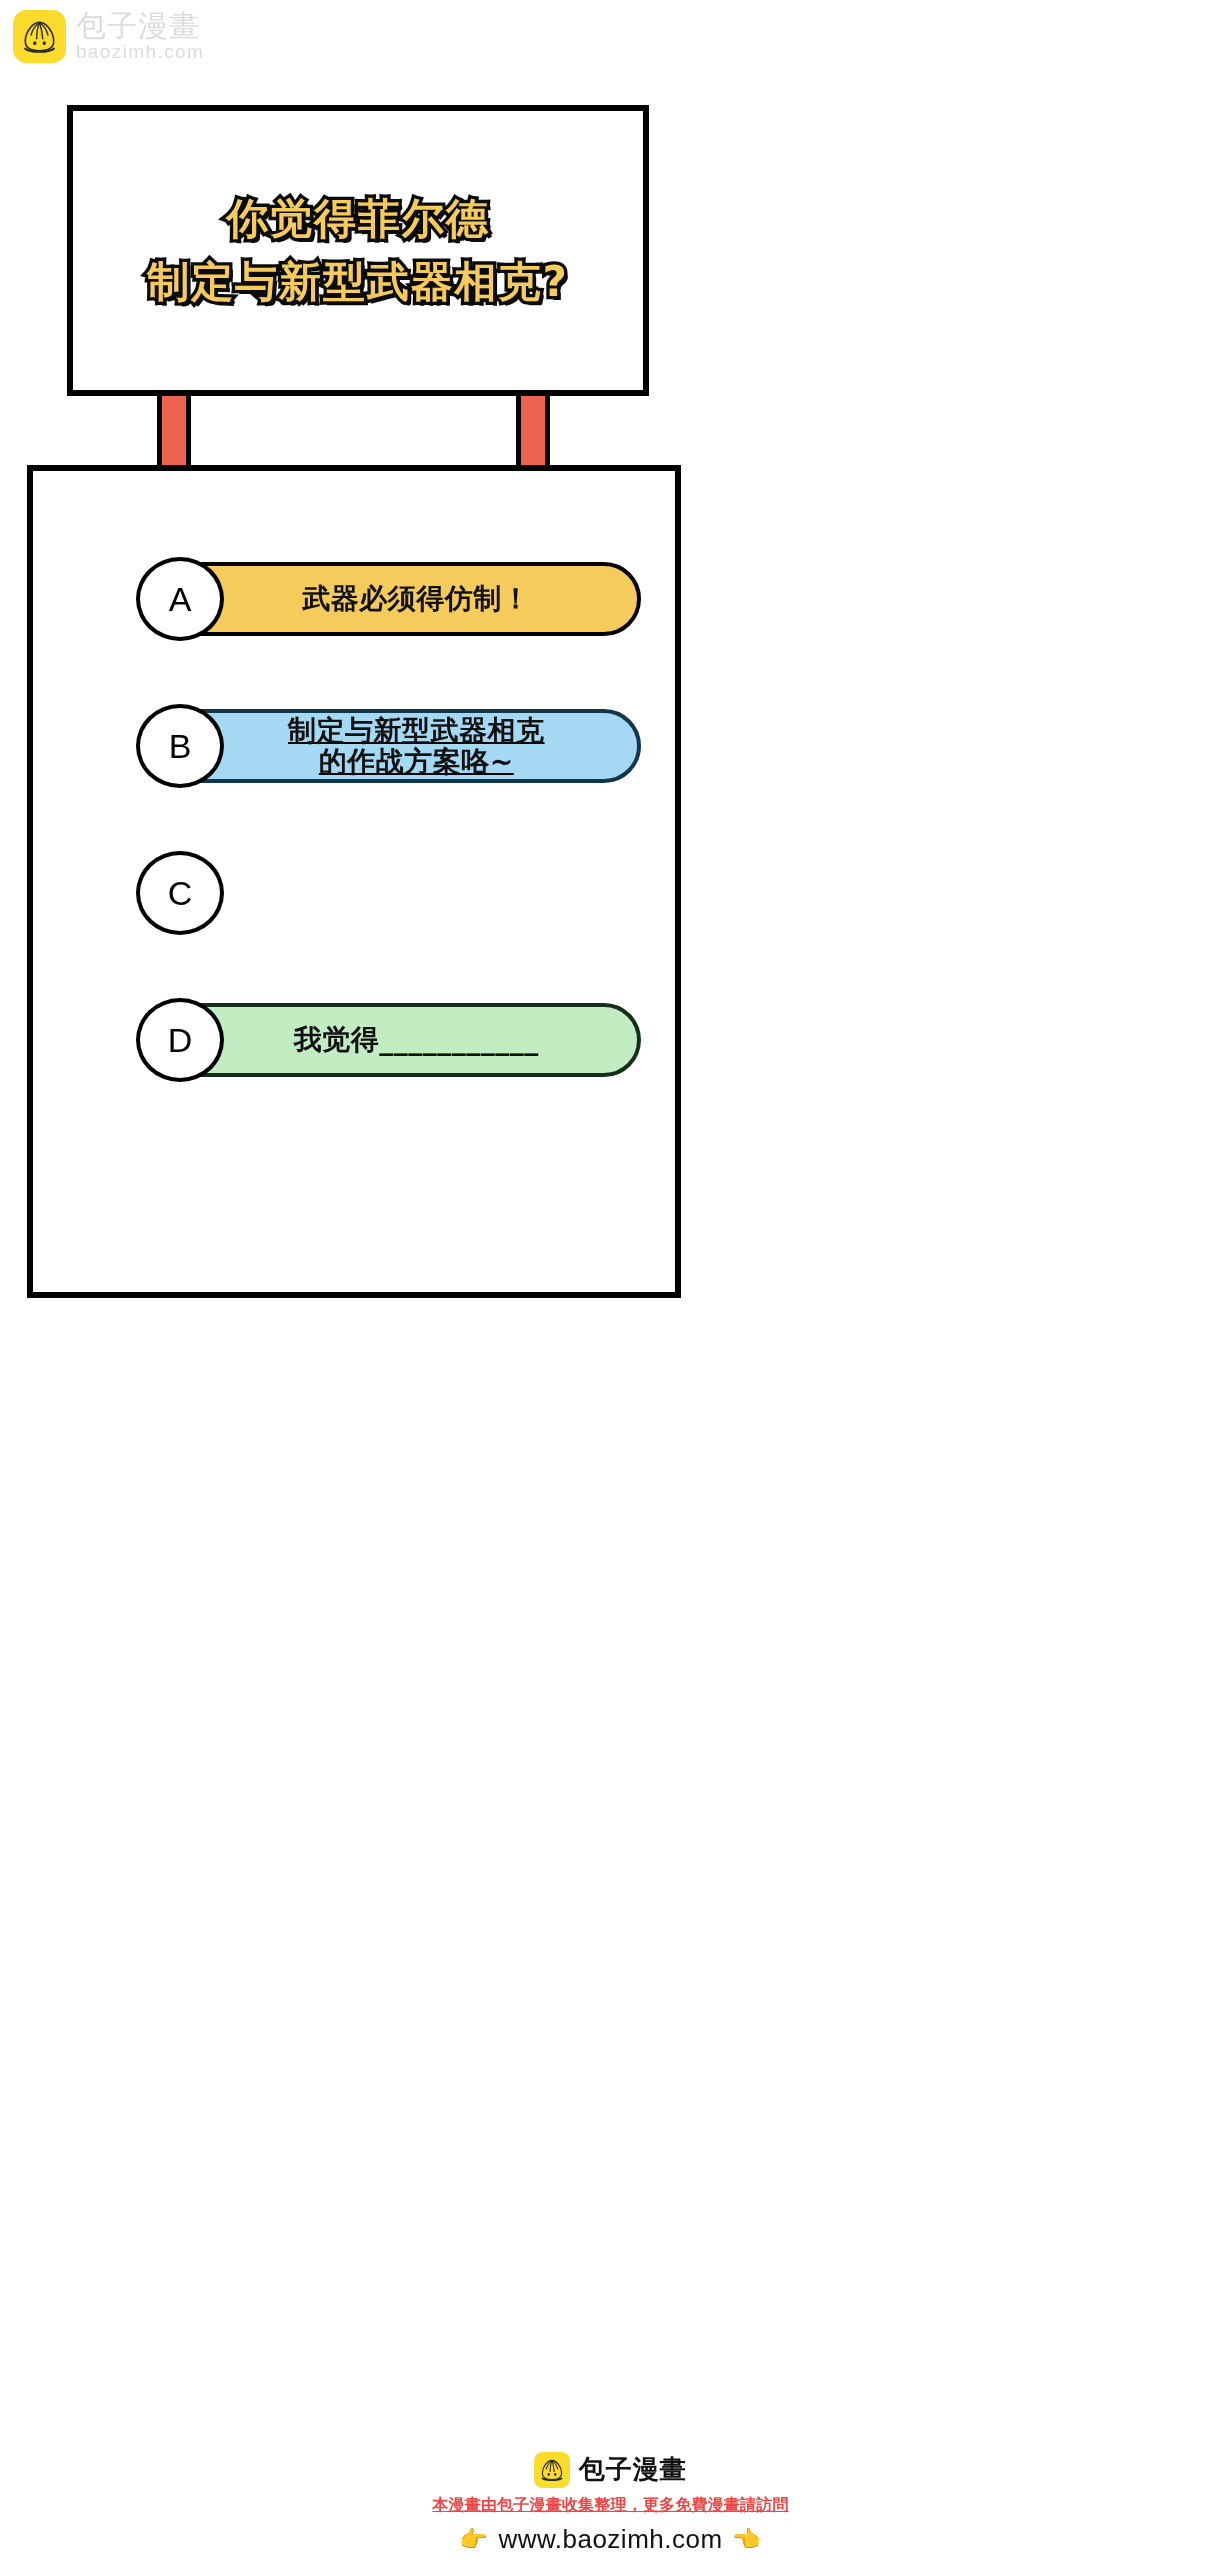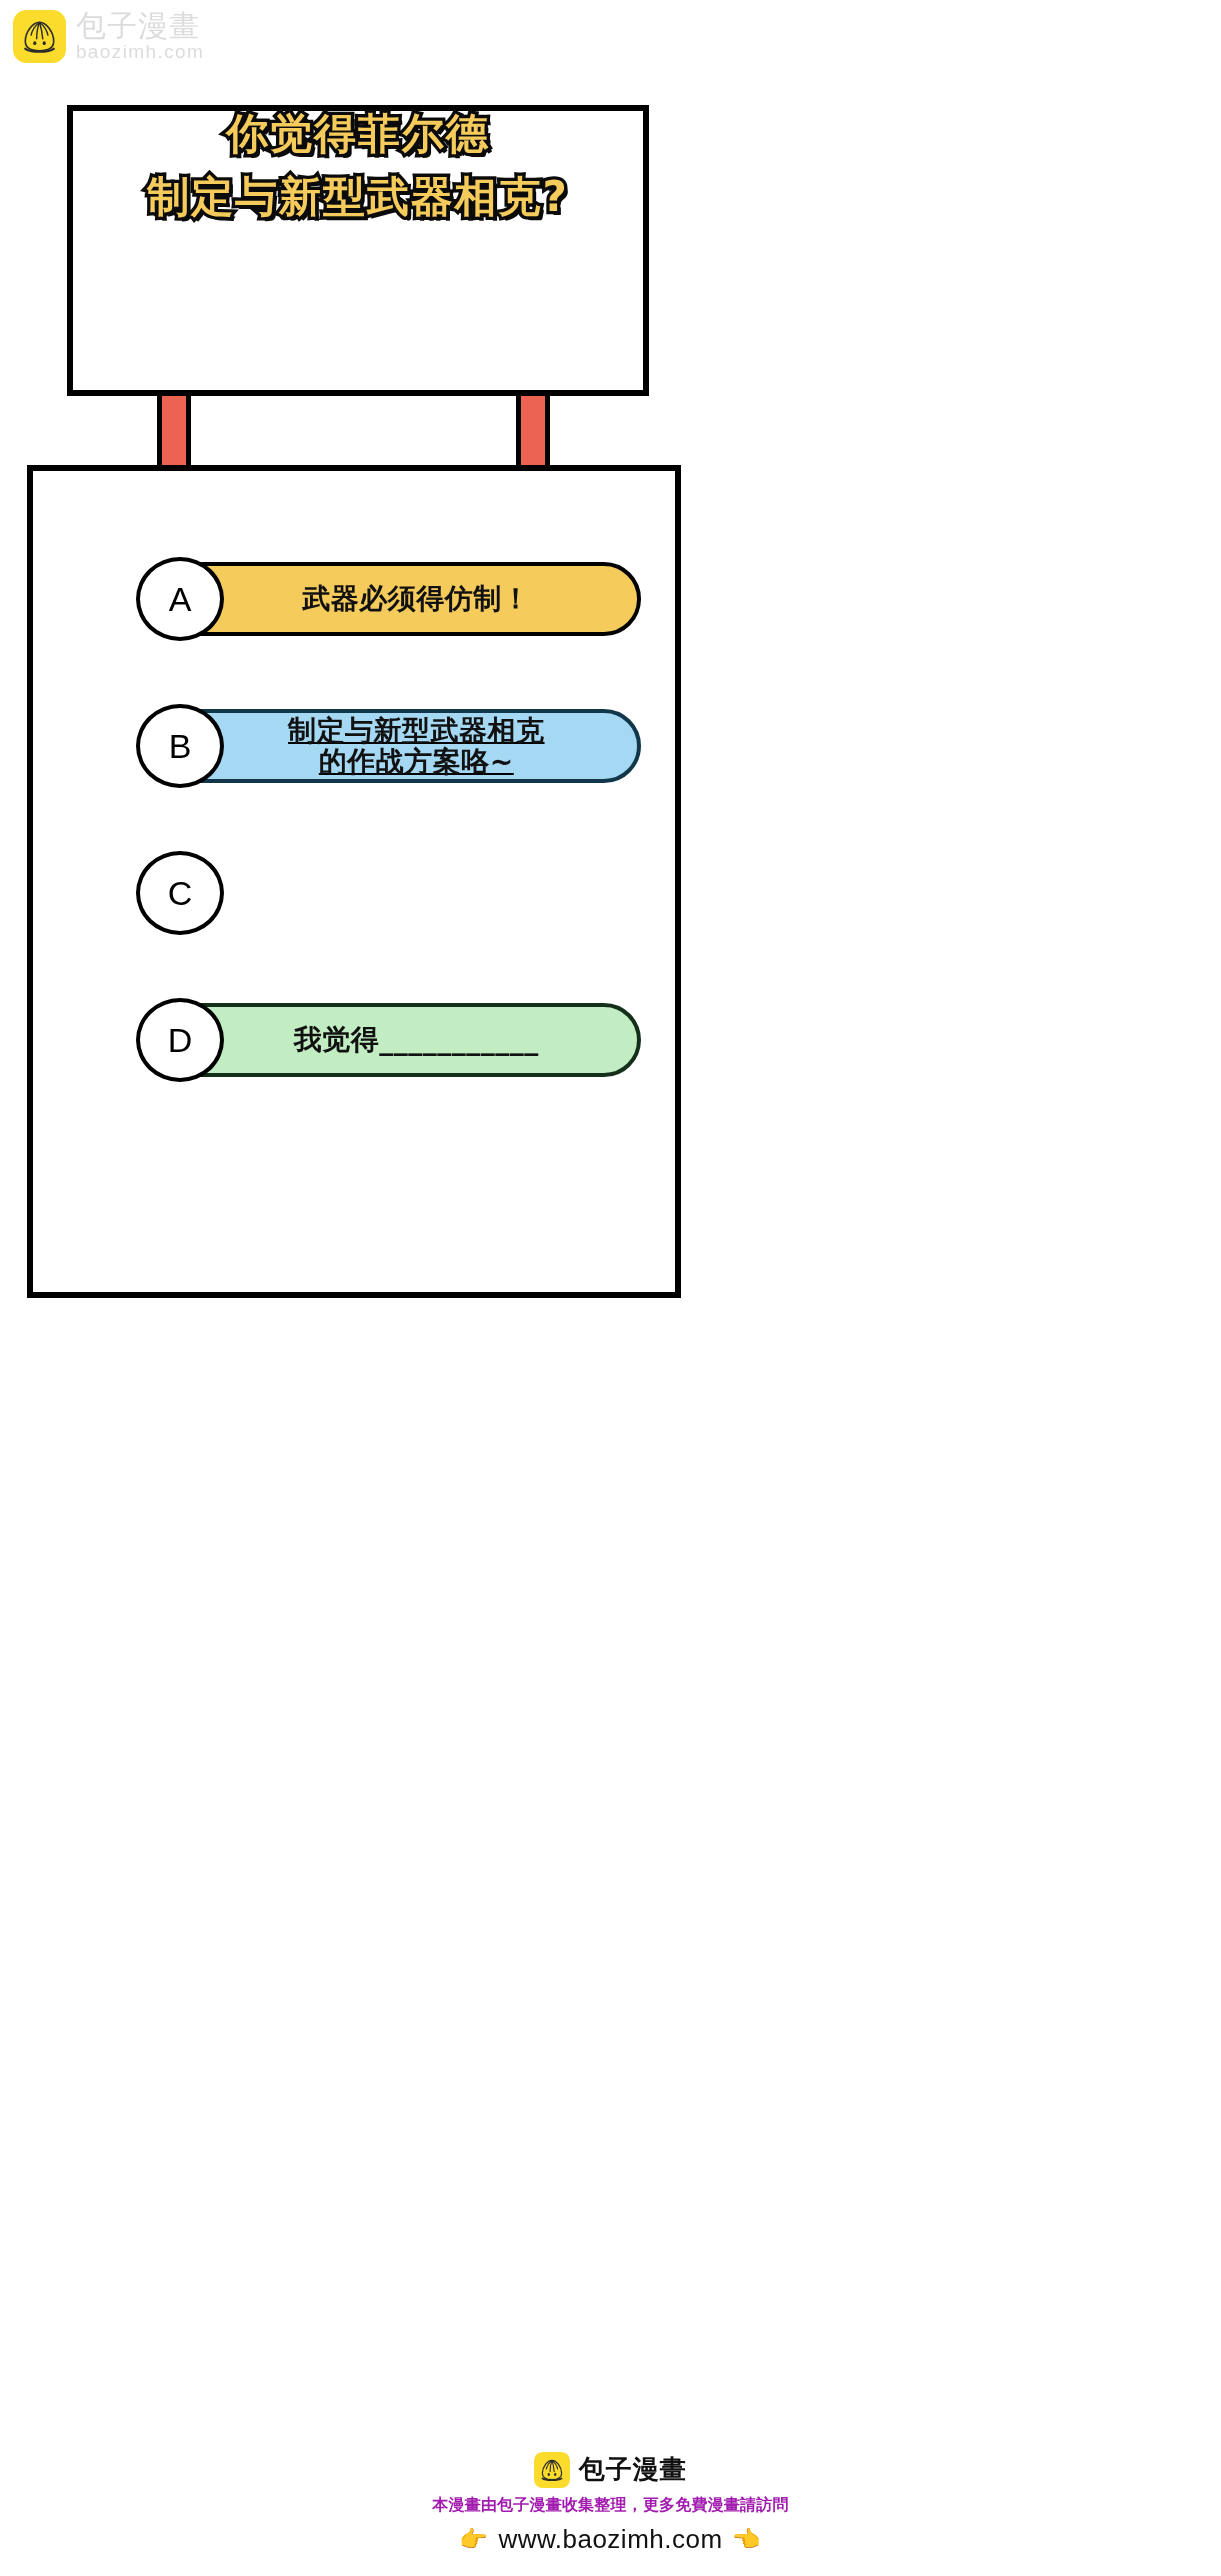--- a/index.html
+++ b/index.html
@@ -58,20 +58,21 @@
     position: absolute;
     left: 67px;
     top: 105px;
     width: 582px;
     height: 291px;
     background: #ffffff;
     border: 6.7px solid #000000;
     display: flex;
     flex-direction: column;
     align-items: center;
+    justify-content: center;
     gap: 17px;
     z-index: 3;
   }
   .sign-line {
     font-family: "DejaVu Sans", "Liberation Sans", sans-serif;
     font-weight: 700;
     font-size: 42px;
     line-height: 1.1;
     color: #F5CB5C;
     letter-spacing: 1.9px;
@@ -206,22 +207,23 @@
   .fb-logo svg { position: absolute; left: 0; top: 0; }
   .fb-name {
     font-size: 26px;
     font-weight: 700;
     color: #111;
     letter-spacing: 1px;
   }
   .footer-note {
     font-size: 16px;
     font-weight: 700;
-    color: #a21caf;
+    color: #ef4444;
     letter-spacing: 0.2px;
+    text-decoration: underline;
   }
   .footer-url {
     display: flex;
     align-items: center;
     gap: 9.5px;
     font-size: 26px;
     font-weight: 400;
     color: #111;
     letter-spacing: 0.5px;
   }

